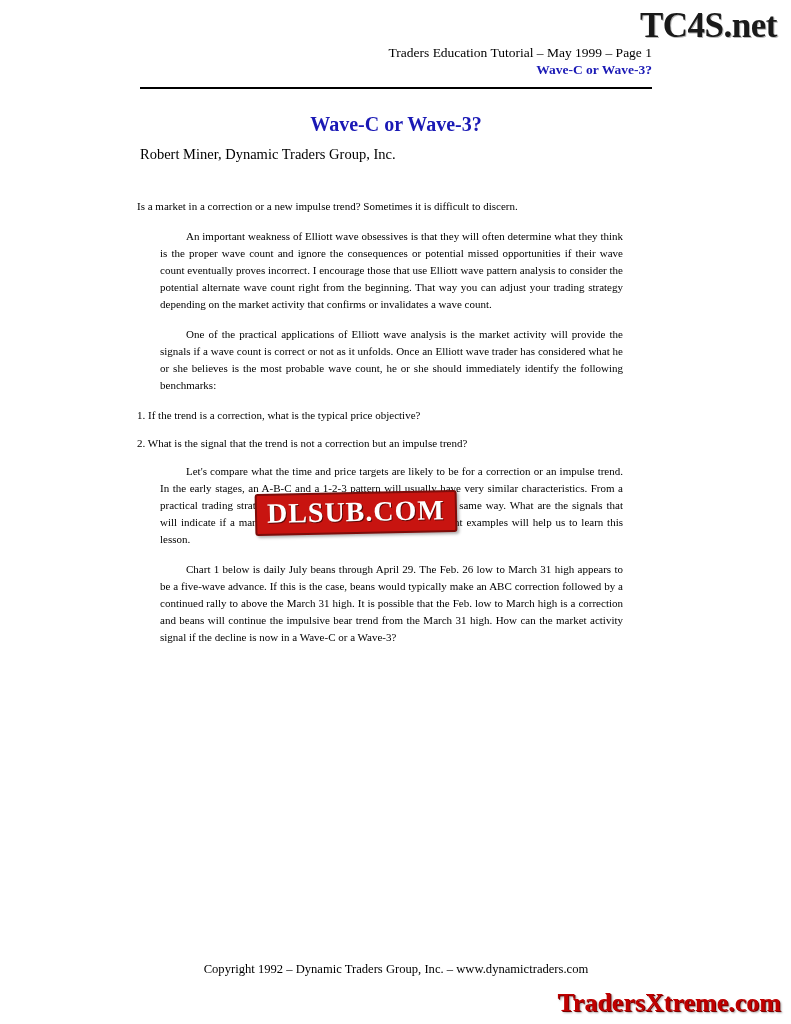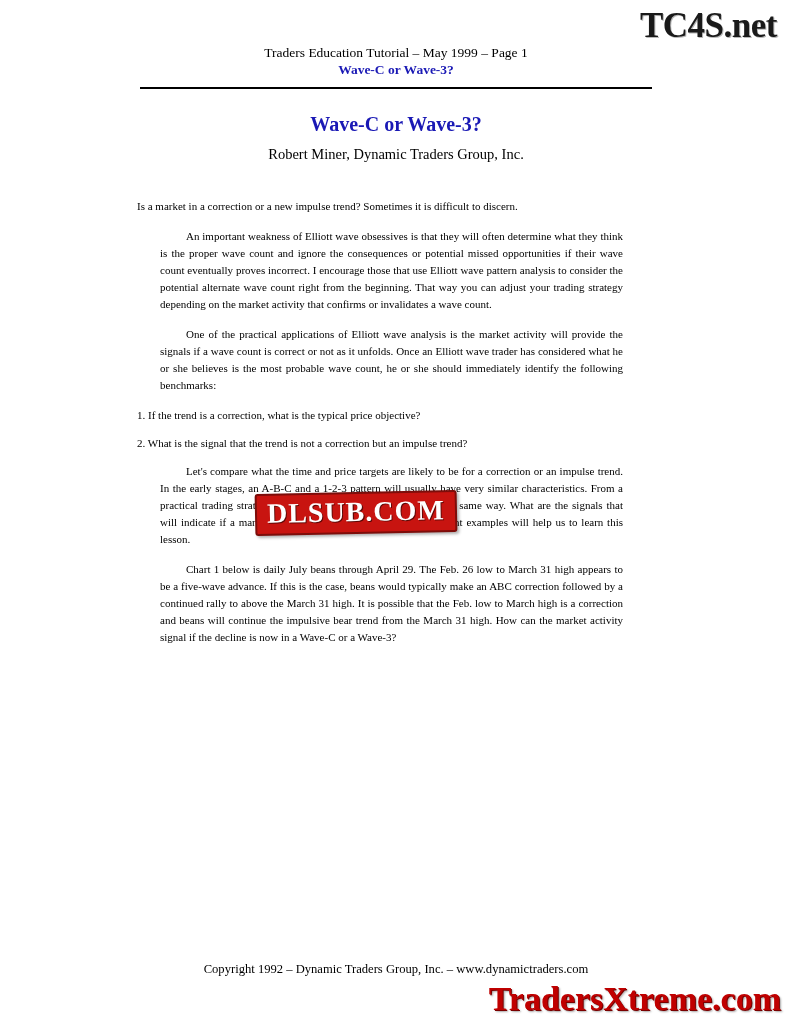--- a/index.html
+++ b/index.html
@@ -39,21 +39,21 @@
     text-align: right;
   }
 
   
   .wm-bottom {
     position: absolute;
     right: 10px;
     bottom: 6px;
     font-family: "Liberation Serif", serif;
     font-weight: bold;
-    font-size: 34px;
+    font-size: 26px;
     color: #c00000;
     text-shadow: 1px 1px 0 #7a0000, 2px 2px 2px rgba(0,0,0,0.35);
     z-index: 5;
   }
 
   
   .wm-center {
     position: absolute;
     left: 255px;
     top: 492px;
@@ -75,21 +75,21 @@
     letter-spacing: 1px;
     text-shadow: 1px 1px 0 #5c0806;
   }
 
   
   .hdr {
     position: absolute;
     left: 140px;
     top: 44px;
     width: 512px;
-    text-align: center;
+    text-align: right;
   }
   .hdr-line1 {
     font-size: 13.5px;
     line-height: 17px;
   }
   .hdr-line2 {
     font-size: 13.5px;
     font-weight: bold;
     color: #1a19b5;
     line-height: 17px;
@@ -112,21 +112,21 @@
     text-align: center;
     font-size: 20px;
     font-weight: bold;
     color: #1a19b5;
   }
   .doc-author {
     position: absolute;
     left: 140px;
     top: 146px;
     width: 512px;
-    text-align: center;
+    text-align: left;
     font-size: 14.5px;
   }
 
   
   .body-col {
     position: absolute;
     left: 137px;
     top: 198px;
     width: 486px;
   }

